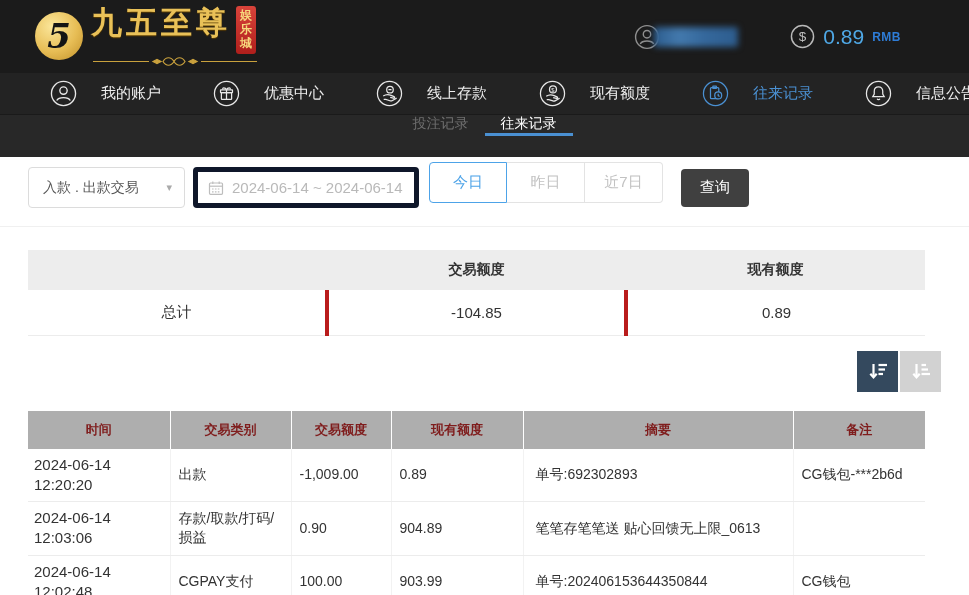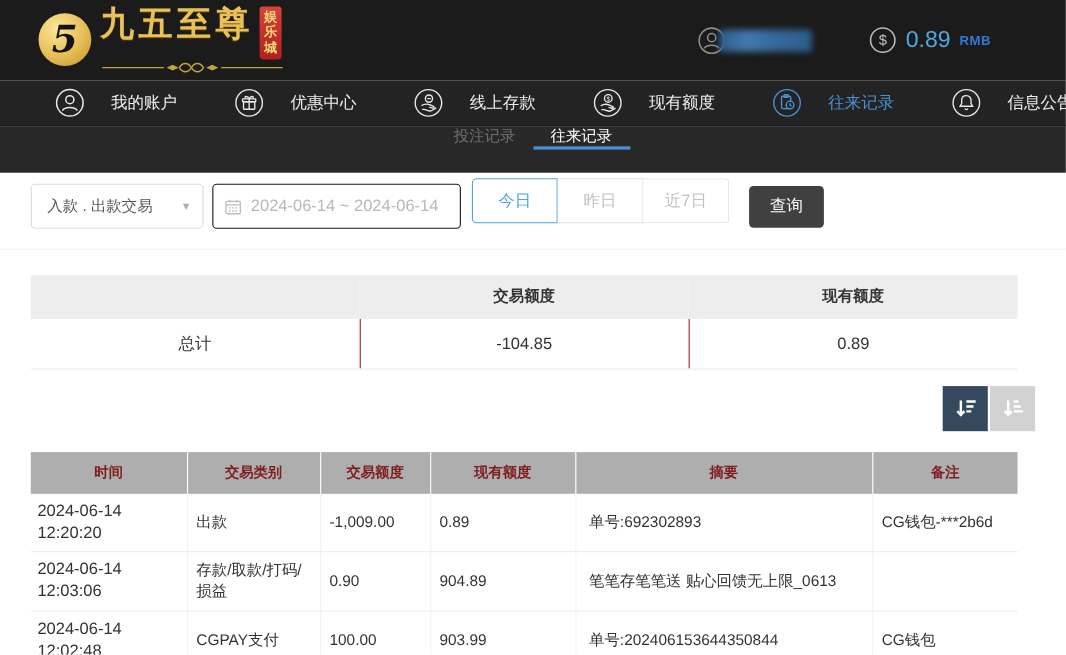--- a/index.html
+++ b/index.html
@@ -48,42 +48,42 @@
     color:#6f6f6f; cursor:pointer; border-bottom:3px solid transparent; }
   .sub-tab.active { color:#ffffff; border-bottom-color:#4a90d2; }
 
   
   .content { padding:0 28px; }
   .filter-row { display:flex; align-items:center; margin-top:10px; height:41px; }
   .type-select { width:157px; height:41px; border:1px solid #dcdcdc; border-radius:4px;
     display:flex; align-items:center; justify-content:space-between; padding:0 12px 0 14px;
     font-size:14px; color:#555; cursor:pointer; background:#fff; }
   .caret { color:#aaa; font-size:11px; }
-  .date-input { width:226px; height:41px; border:1px solid #0f172a; border-radius:4px;
+  .date-input { width:226px; height:41px; border:5px solid #0f172a; border-radius:4px;
     display:flex; align-items:center; gap:8px; padding:0 10px; margin-left:8px;
     font-size:15px; color:#b9b9b9; background:#fff; cursor:text; }
   .quick-group { display:flex; margin-left:10px; height:51px; }
   .quick-btn { width:78px; height:41px; background:#fff; border:1px solid #e3e3e3;
     border-left-width:0; font-size:15px; color:#c2c2c2; cursor:pointer;
     display:flex; align-items:center; justify-content:center; }
   .quick-btn:first-child { border-left-width:1px; border-radius:4px 0 0 4px; }
   .quick-btn:last-child { border-radius:0 4px 4px 0; }
   .quick-btn.active { color:#4da3e8; border:1px solid #4da3e8; }
   .search-btn { margin-left:18px; width:68px; height:38px; background:#404040; color:#fff;
     font-size:15px; border:none; border-radius:4px; cursor:pointer; }
 
   .filter-divider { margin:18px -28px 0; border-top:1px solid #f0f0f0; }
 
   
   .summary-table { width:897px; margin-top:23px; border-collapse:collapse; table-layout:fixed; }
   .summary-table thead td { background:#ededed; height:40px; text-align:center;
     font-size:14px; font-weight:bold; color:#333; }
   .summary-table tbody td { background:#fff; height:45px; text-align:center; font-size:15px;
     color:#333; border-bottom:1px solid #ececec; }
-  .summary-table tbody td + td { border-left:1px solid #b91c1c; }
+  .summary-table tbody td + td { border-left:4px solid #b91c1c; }
 
   
   .sort-row { display:flex; justify-content:flex-end; gap:2px; margin-top:15px; }
   .sort-btn { width:41px; height:41px; border:none; cursor:pointer;
     display:flex; align-items:center; justify-content:center; }
   .sort-btn.desc { background:#34495e; }
   .sort-btn.asc  { background:#d2d2d2; }
 
   
   .records-table { width:897px; margin-top:19px; border-collapse:collapse; table-layout:fixed; }

